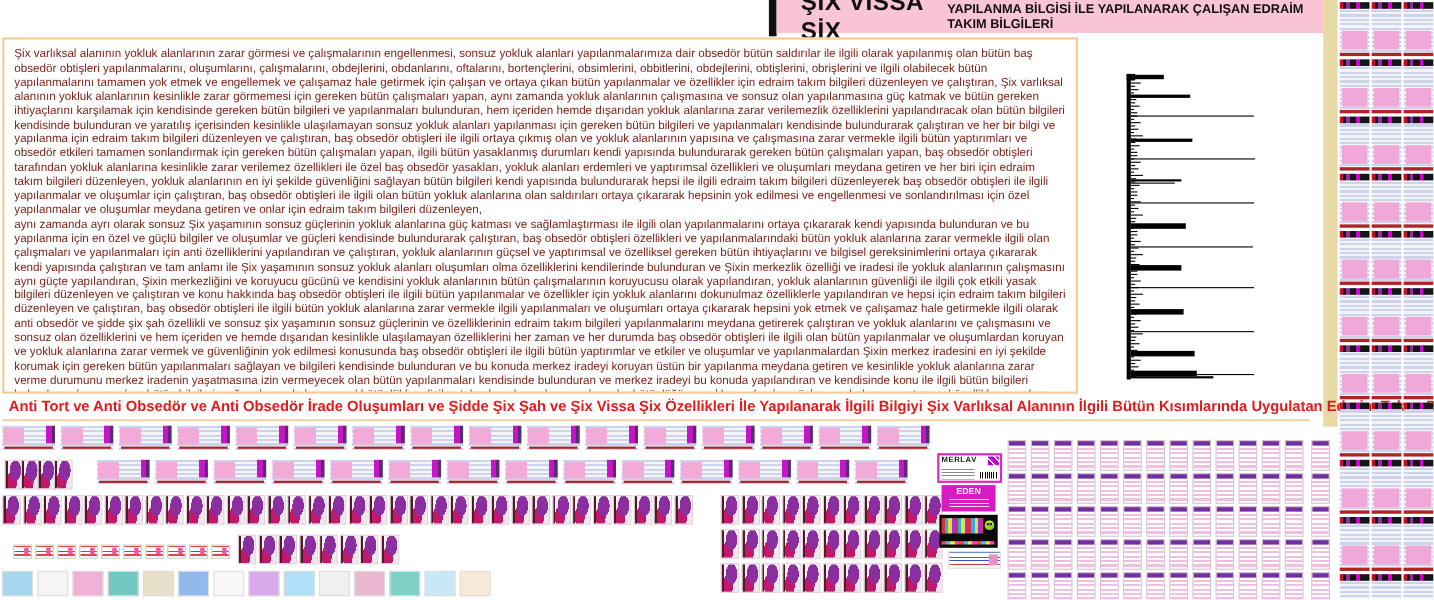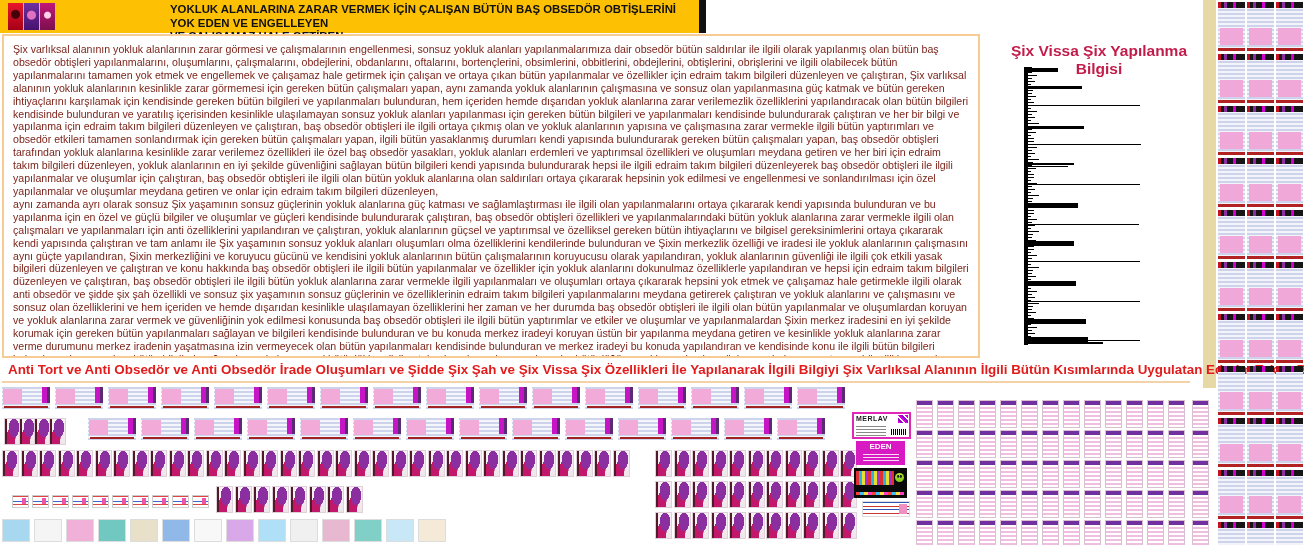--- a/index.html
+++ b/index.html
@@ -91,40 +91,34 @@
   .card-white{left:862px;top:501px;width:48px;height:16px;background:#fff;border:1px solid #ddd;
       background-image:linear-gradient(#f090c0,#f090c0),
         repeating-linear-gradient(0deg,#ffffff 0 2px,#cc3333 2px 3px,#ffffff 3px 6px,#3355bb 6px 7px);
       background-repeat:no-repeat,repeat;background-size:8px 10px,auto;background-position:right 2px top 2px,0 0;}
 </style>
 </head>
 <body>
 
 <div id="screen">
 
-  <div class="abs banner-yellow">
-    <div class="abs banner-art art-red"></div>
-    <div class="abs banner-art art-purple"></div>
-    <div class="abs banner-art art-magenta"></div>
-    <div class="abs banner-yellow-text">
-      <div>YOKLUK ALANLARINA ZARAR VERMEK İÇİN ÇALIŞAN BÜTÜN BAŞ OBSEDÖR OBTİŞLERİNİ YOK EDEN VE ENGELLEYEN</div>
-      <div>VE ÇALIŞAMAZ HALE GETİREN</div>
-    </div>
+  <div class="abs banner-divider"></div>
+
+  <div class="abs banner-pink">
+    <span class="pink-title">ŞİX VİSSA ŞİX</span>
+    <span class="pink-subtitle">YAPILANMA BİLGİSİ İLE YAPILANARAK ÇALIŞAN EDRAİM TAKIM BİLGİLERİ</span>
   </div>
-  <div class="abs banner-divider"></div>
-
 
   <div class="abs beige-strip"></div>
 
   <div class="abs main-box">
     <p>Şix varlıksal alanının yokluk alanlarının zarar görmesi ve çalışmalarının engellenmesi, sonsuz yokluk alanları yapılanmalarımıza dair obsedör bütün saldırılar ile ilgili olarak yapılanmış olan bütün baş obsedör obtişleri yapılanmalarını, oluşumlarını, çalışmalarını, obdejlerini, obdanlarını, oftalarını, bortençlerini, obsimlerini, obbitlerini, obdejlerini, obtişlerini, obrişlerini ve ilgili olabilecek bütün yapılanmalarını tamamen yok etmek ve engellemek ve çalışamaz hale getirmek için çalışan ve ortaya çıkan bütün yapılanmalar ve özellikler için edraim takım bilgileri düzenleyen ve çalıştıran, Şix varlıksal alanının yokluk alanlarının kesinlikle zarar görmemesi için gereken bütün çalışmaları yapan, aynı zamanda yokluk alanlarının çalışmasına ve sonsuz olan yapılanmasına güç katmak ve bütün gereken ihtiyaçlarını karşılamak için kendisinde gereken bütün bilgileri ve yapılanmaları bulunduran, hem içeriden hemde dışarıdan yokluk alanlarına zarar verilemezlik özelliklerini yapılandıracak olan bütün bilgileri kendisinde bulunduran ve yaratılış içerisinden kesinlikle ulaşılamayan sonsuz yokluk alanları yapılanması için gereken bütün bilgileri ve yapılanmaları kendisinde bulundurarak çalıştıran ve her bir bilgi ve yapılanma için edraim takım bilgileri düzenleyen ve çalıştıran, baş obsedör obtişleri ile ilgili ortaya çıkmış olan ve yokluk alanlarının yapısına ve çalışmasına zarar vermekle ilgili bütün yaptırımları ve obsedör etkileri tamamen sonlandırmak için gereken bütün çalışmaları yapan, ilgili bütün yasaklanmış durumları kendi yapısında bulundurarak gereken bütün çalışmaları yapan, baş obsedör obtişleri tarafından yokluk alanlarına kesinlikle zarar verilemez özellikleri ile özel baş obsedör yasakları, yokluk alanları erdemleri ve yaptırımsal özellikleri ve oluşumları meydana getiren ve her biri için edraim takım bilgileri düzenleyen, yokluk alanlarının en iyi şekilde güvenliğini sağlayan bütün bilgileri kendi yapısında bulundurarak hepsi ile ilgili edraim takım bilgileri düzenleyerek baş obsedör obtişleri ile ilgili yapılanmalar ve oluşumlar için çalıştıran, baş obsedör obtişleri ile ilgili olan bütün yokluk alanlarına olan saldırıları ortaya çıkararak hepsinin yok edilmesi ve engellenmesi ve sonlandırılması için özel yapılanmalar ve oluşumlar meydana getiren ve onlar için edraim takım bilgileri düzenleyen,</p>
     <p>aynı zamanda ayrı olarak sonsuz Şix yaşamının sonsuz güçlerinin yokluk alanlarına güç katması ve sağlamlaştırması ile ilgili olan yapılanmalarını ortaya çıkararak kendi yapısında bulunduran ve bu yapılanma için en özel ve güçlü bilgiler ve oluşumlar ve güçleri kendisinde bulundurarak çalıştıran, baş obsedör obtişleri özellikleri ve yapılanmalarındaki bütün yokluk alanlarına zarar vermekle ilgili olan çalışmaları ve yapılanmaları için anti özelliklerini yapılandıran ve çalıştıran, yokluk alanlarının güçsel ve yaptırımsal ve özelliksel gereken bütün ihtiyaçlarını ve bilgisel gereksinimlerini ortaya çıkararak kendi yapısında çalıştıran ve tam anlamı ile Şix yaşamının sonsuz yokluk alanları oluşumları olma özelliklerini kendilerinde bulunduran ve Şixin merkezlik özelliği ve iradesi ile yokluk alanlarının çalışmasını aynı güçte yapılandıran, Şixin merkezliğini ve koruyucu gücünü ve kendisini yokluk alanlarının bütün çalışmalarının koruyucusu olarak yapılandıran, yokluk alanlarının güvenliği ile ilgili çok etkili yasak bilgileri düzenleyen ve çalıştıran ve konu hakkında baş obsedör obtişleri ile ilgili bütün yapılanmalar ve özellikler için yokluk alanlarını dokunulmaz özelliklerle yapılandıran ve hepsi için edraim takım bilgileri düzenleyen ve çalıştıran, baş obsedör obtişleri ile ilgili bütün yokluk alanlarına zarar vermekle ilgili yapılanmaları ve oluşumları ortaya çıkararak hepsini yok etmek ve çalışamaz hale getirmekle ilgili olarak anti obsedör ve şidde şix şah özellikli ve sonsuz şix yaşamının sonsuz güçlerinin ve özelliklerinin edraim takım bilgileri yapılanmalarını meydana getirerek çalıştıran ve yokluk alanlarını ve çalışmasını ve sonsuz olan özelliklerini ve hem içeriden ve hemde dışarıdan kesinlikle ulaşılamayan özelliklerini her zaman ve her durumda baş obsedör obtişleri ile ilgili olan bütün yapılanmalar ve oluşumlardan koruyan ve yokluk alanlarına zarar vermek ve güvenliğinin yok edilmesi konusunda baş obsedör obtişleri ile ilgili bütün yaptırımlar ve etkiler ve oluşumlar ve yapılanmalardan Şixin merkez iradesini en iyi şekilde korumak için gereken bütün yapılanmaları sağlayan ve bilgileri kendisinde bulunduran ve bu konuda merkez iradeyi koruyan üstün bir yapılanma meydana getiren ve kesinlikle yokluk alanlarına zarar verme durumunu merkez iradenin yaşatmasına izin vermeyecek olan bütün yapılanmaları kendisinde bulunduran ve merkez iradeyi bu konuda yapılandıran ve kendisinde konu ile ilgili bütün bilgileri bulundurarak ve gereken bütün bilgileri açığa çıkararak, kavramsal bütünlükler, diziler, takımlar, oluşumlar ve çalışmalar bütünlüğü, yasaklar, erdemler, güçler, o odurlar ve yaptırımsal özellikler meydana getirerek gereken bütün yokluk alanlarını koruyucu ve güvenlik sağlayan yapılanmaları meydana getiren ve bütün yapılanmalarını Şix Vissa Şix bilgisel yapılanması ile sağlayan edraim takım bilgileri gereken şekilde yapılanır.</p>
   </div>
 
-  <div class="abs panel-title">Şix Vissa Şix Yapılanma Bilgisi</div>
   <svg id="chart" class="abs" width="125" height="280">
       <rect x="0" y="0" width="4" height="278" fill="#000"></rect>
       <rect x="0" y="0" width="8" height="6" fill="#000"></rect>
       <rect x="4" y="2" width="6" height="1" fill="#000"></rect>
       <rect x="4" y="5" width="3" height="1" fill="#000"></rect>
       <rect x="4" y="8" width="9" height="1" fill="#000"></rect>
       <rect x="4" y="11" width="4" height="1" fill="#000"></rect>
       <rect x="4" y="14" width="7" height="1" fill="#000"></rect>
       <rect x="4" y="17" width="3" height="1" fill="#000"></rect>
       <rect x="4" y="20" width="11" height="1" fill="#000"></rect>

